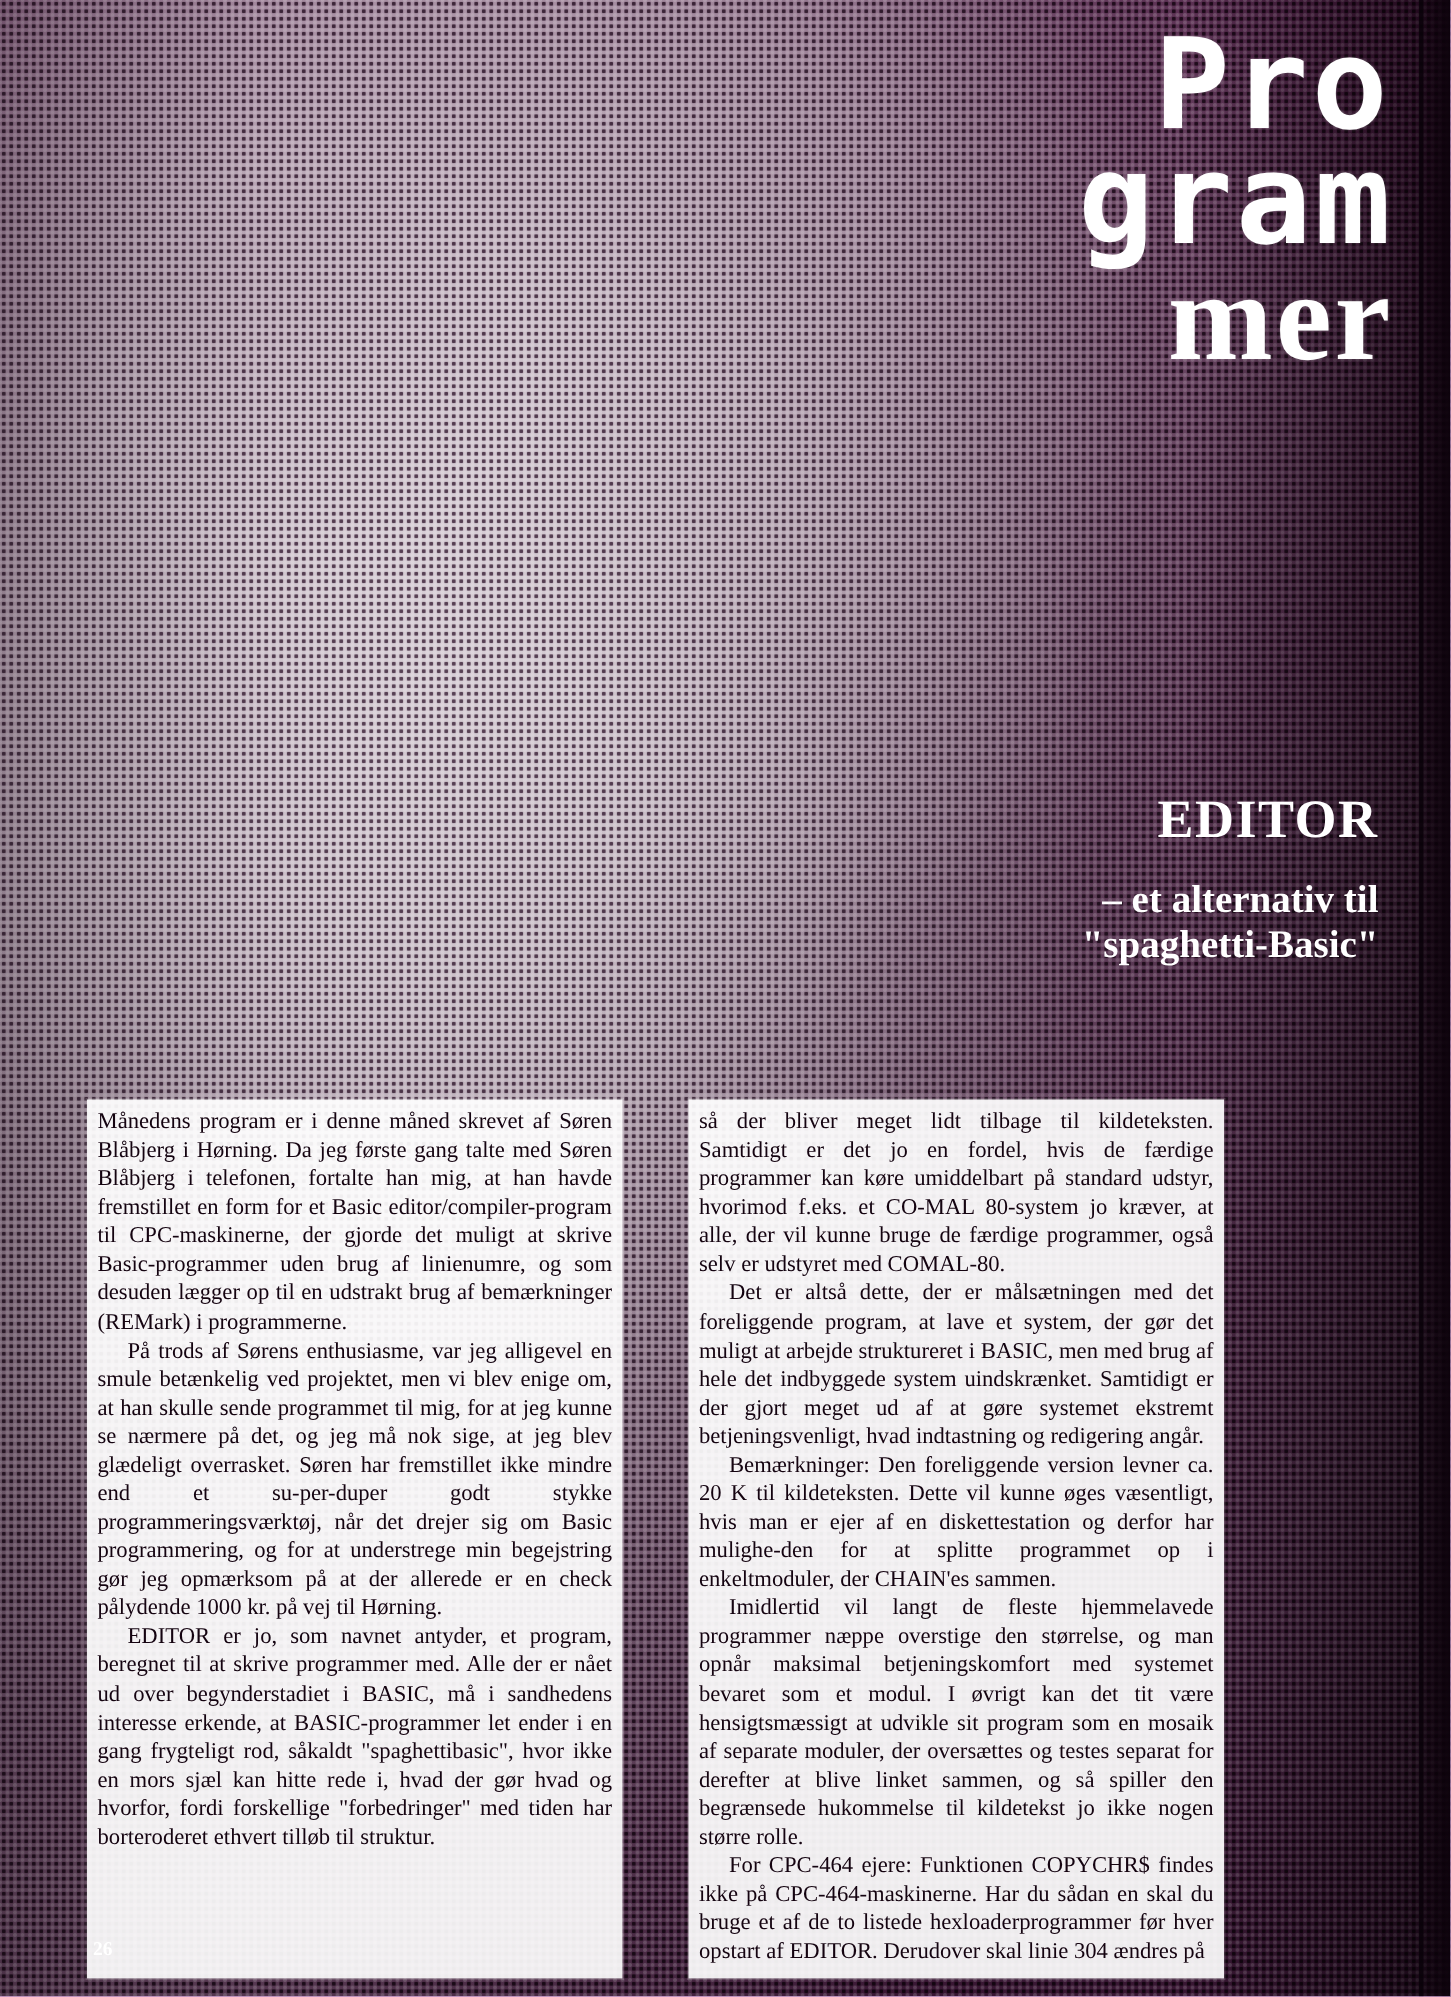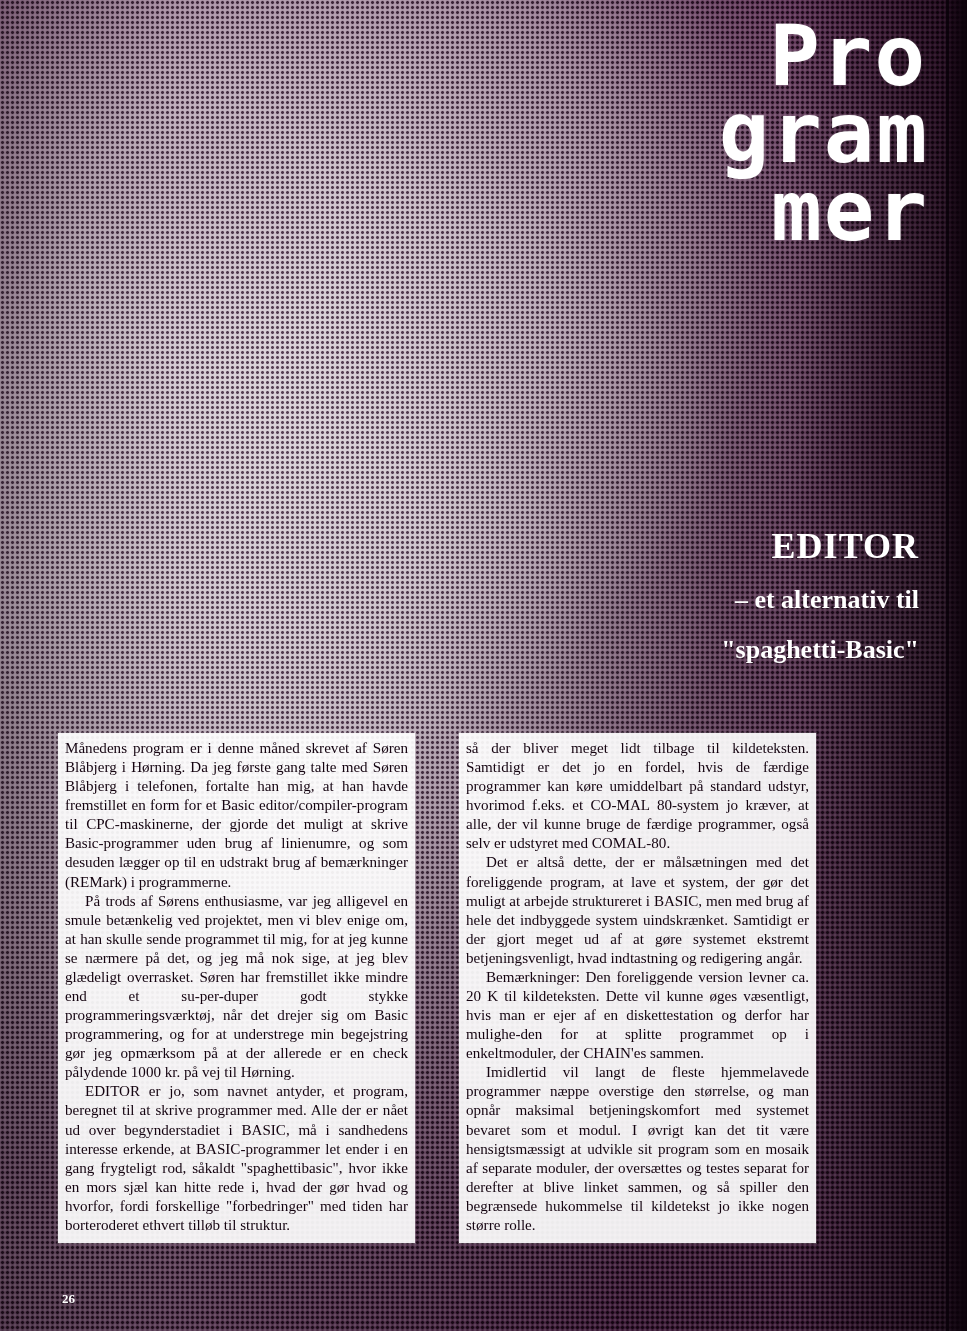--- a/index.html
+++ b/index.html
@@ -86,41 +86,41 @@
     line-height: 0.92;
     letter-spacing: 2px;
     text-shadow: 0 0 2px rgba(255,255,255,0.25);
   }
   .masthead div {
     font-size: 84px;
     white-space: nowrap;
   }
   .mast-1 { padding-right: 2px; }
   .mast-2 { padding-right: 0px; }
-  .mast-3 { padding-right: 0px; }
+  .mast-3 { padding-right: 0px; font-family: Liberation Serif, serif; }
 
   
   .headline {
     position: absolute;
     right: 48px;
     top: 525px;
     width: 520px;
     text-align: right;
     color: #ffffff;
     font-family: "Liberation Serif", serif;
     font-weight: bold;
   }
   .headline .h-main {
     font-size: 36px;
     letter-spacing: 1px;
     margin-bottom: 18px;
   }
   .headline .h-sub1 {
     font-size: 26px;
-    margin-bottom: 20px;
+    margin-bottom: 0;
   }
   .headline .h-sub2 {
     font-size: 26px;
   }
 
   
   .bodyblock {
     position: absolute;
     left: 58px;
     top: 733px;
@@ -185,18 +185,19 @@
     <div class="col">
       <p class="first">Månedens program er i denne måned skrevet af Søren Blåbjerg i Hørning. Da jeg første gang talte med Søren Blåbjerg i telefonen, fortalte han mig, at han havde fremstillet en form for et Basic editor/compiler-program til CPC-maskinerne, der gjorde det muligt at skrive Basic-programmer uden brug af linienumre, og som desuden lægger op til en udstrakt brug af bemærkninger (REMark) i programmerne.</p>
       <p>På trods af Sørens enthusiasme, var jeg alligevel en smule betænkelig ved projektet, men vi blev enige om, at han skulle sende programmet til mig, for at jeg kunne se nærmere på det, og jeg må nok sige, at jeg blev glædeligt overrasket. Søren har fremstillet ikke mindre end et su-per-duper godt stykke programmeringsværktøj, når det drejer sig om Basic programmering, og for at understrege min begejstring gør jeg opmærksom på at der allerede er en check pålydende 1000 kr. på vej til Hørning.</p>
       <p>EDITOR er jo, som navnet antyder, et program, beregnet til at skrive programmer med. Alle der er nået ud over begynderstadiet i BASIC, må i sandhedens interesse erkende, at BASIC-programmer let ender i en gang frygteligt rod, såkaldt "spaghettibasic", hvor ikke en mors sjæl kan hitte rede i, hvad der gør hvad og hvorfor, fordi forskellige "forbedringer" med tiden har borteroderet ethvert tilløb til struktur.</p>
     </div>
     <div class="col">
       <p class="first">så der bliver meget lidt tilbage til kildeteksten. Samtidigt er det jo en fordel, hvis de færdige programmer kan køre umiddelbart på standard udstyr, hvorimod f.eks. et CO-MAL 80-system jo kræver, at alle, der vil kunne bruge de færdige programmer, også selv er udstyret med COMAL-80.</p>
       <p>Det er altså dette, der er målsætningen med det foreliggende program, at lave et system, der gør det muligt at arbejde struktureret i BASIC, men med brug af hele det indbyggede system uindskrænket. Samtidigt er der gjort meget ud af at gøre systemet ekstremt betjeningsvenligt, hvad indtastning og redigering angår.</p>
       <p>Bemærkninger: Den foreliggende version levner ca. 20 K til kildeteksten. Dette vil kunne øges væsentligt, hvis man er ejer af en diskettestation og derfor har mulighe-den for at splitte programmet op i enkeltmoduler, der CHAIN'es sammen.</p>
       <p>Imidlertid vil langt de fleste hjemmelavede programmer næppe overstige den størrelse, og man opnår maksimal betjeningskomfort med systemet bevaret som et modul. I øvrigt kan det tit være hensigtsmæssigt at udvikle sit program som en mosaik af separate moduler, der oversættes og testes separat for derefter at blive linket sammen, og så spiller den begrænsede hukommelse til kildetekst jo ikke nogen større rolle.</p>
+      <p>For CPC-464 ejere: Funktionen COPYCHR$ findes ikke på CPC-464-maskinerne. Har du sådan en skal du bruge et af de to listede hexloaderprogrammer før hver opstart af EDITOR. Derudover skal linie 304 ændres på</p>
     </div>
   </div>
 
   <div class="pageno">26</div>
 
 </div>
 
 </body></html>

